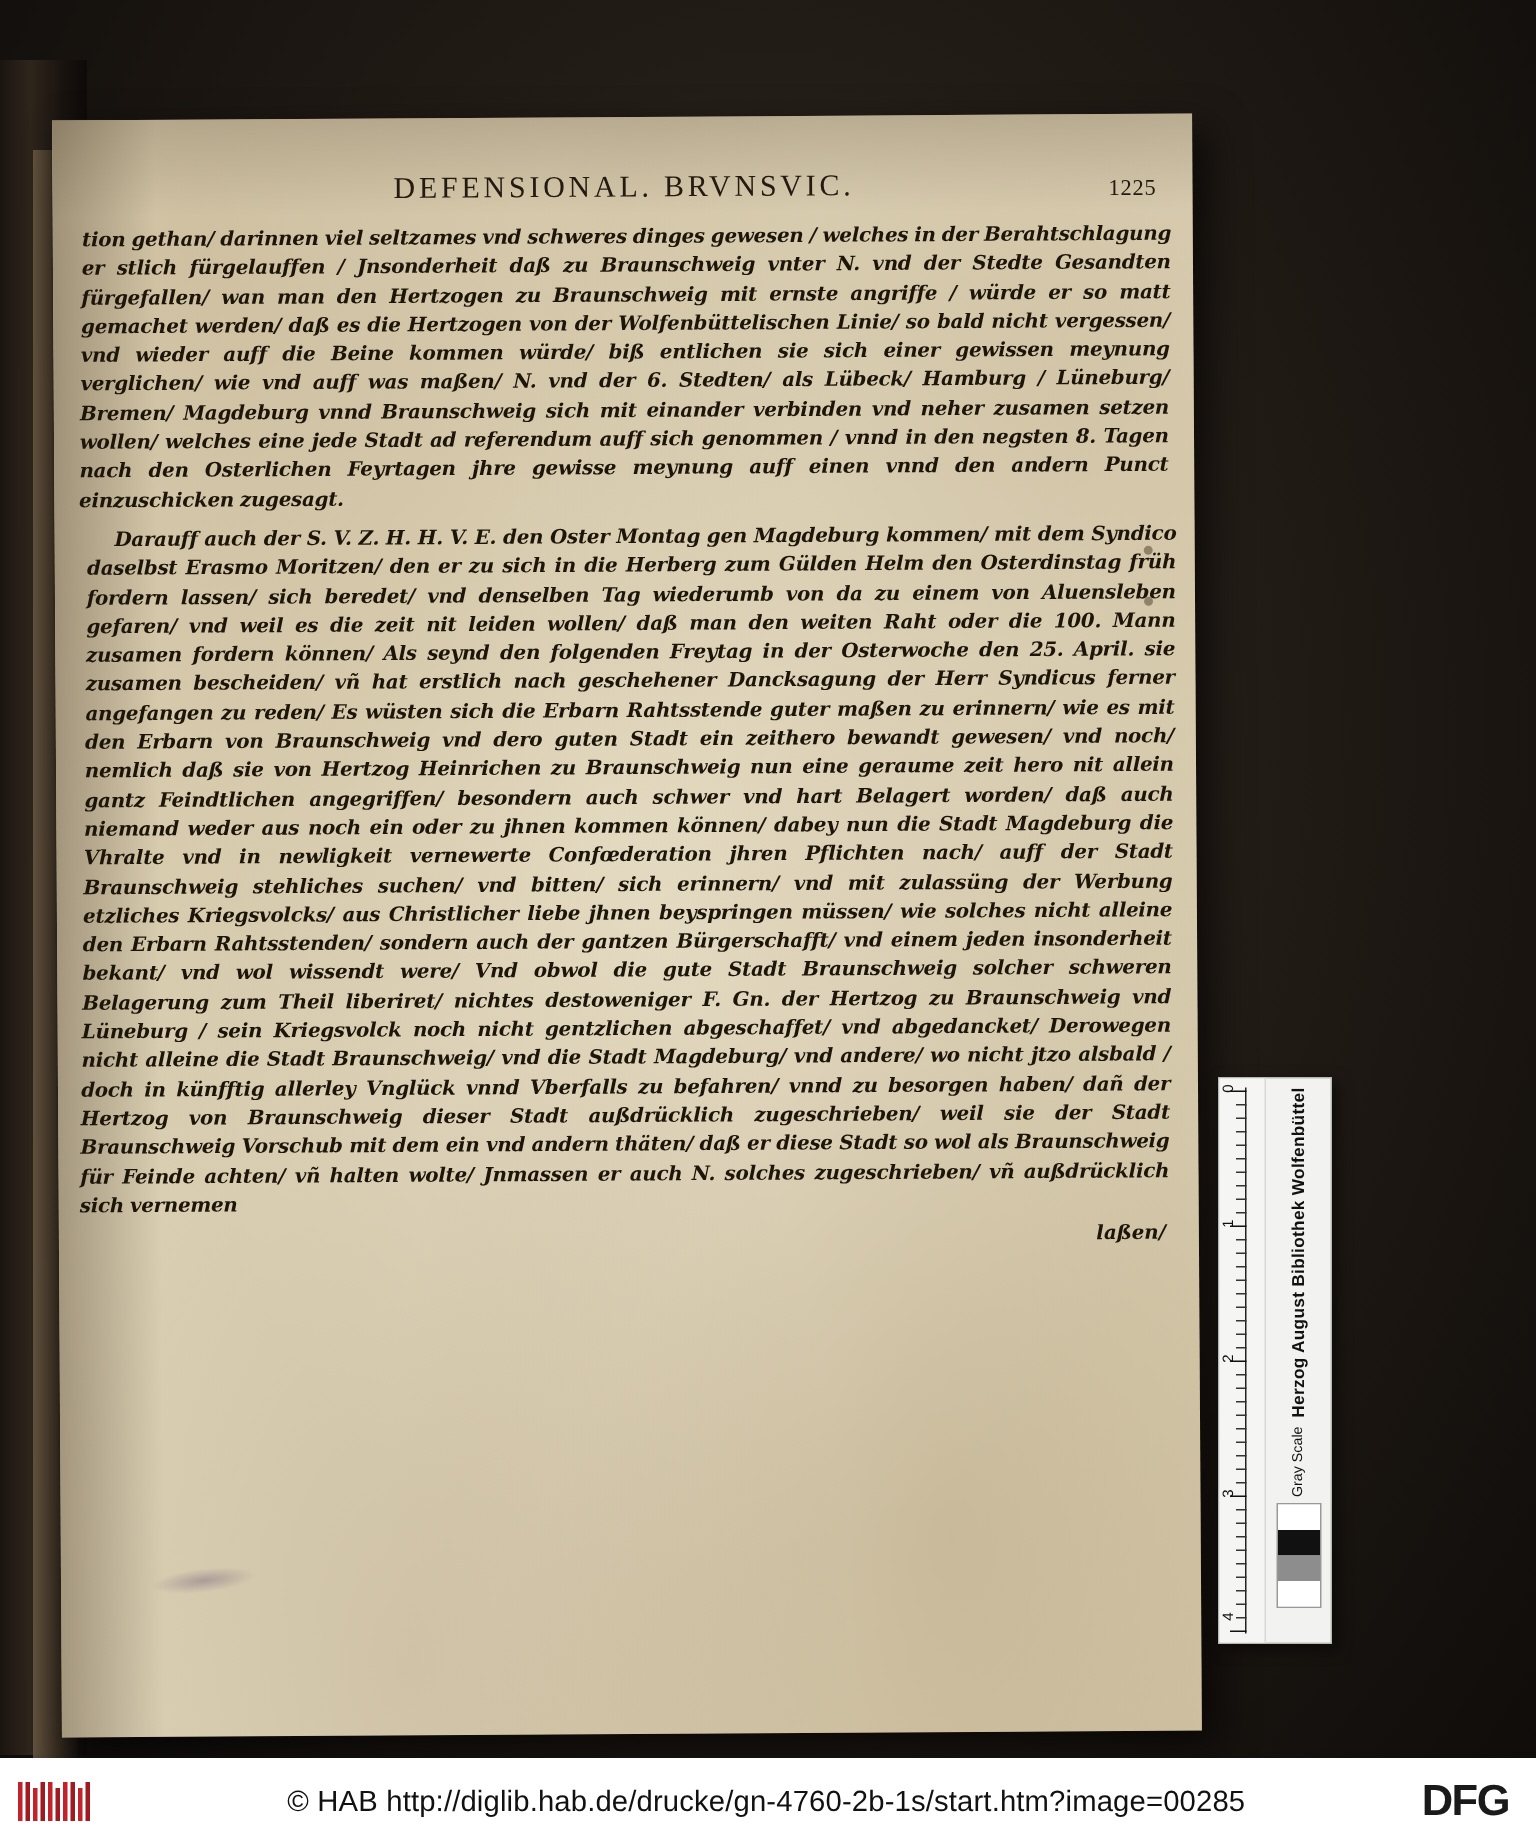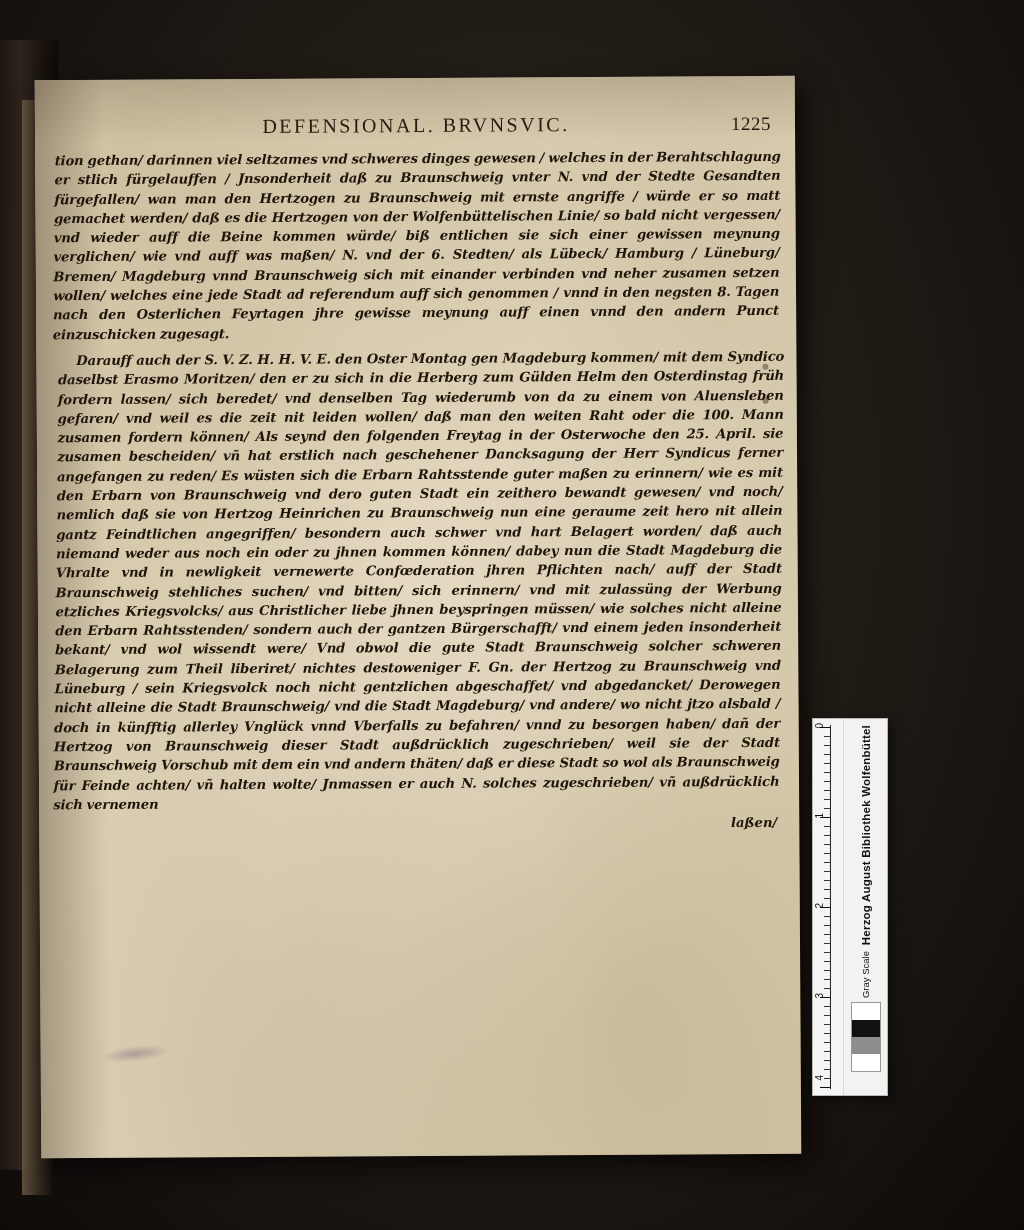--- a/index.html
+++ b/index.html
@@ -94,21 +94,21 @@
     letter-spacing: 2.5px;
     color: #241a10;
     font-variant: small-caps;
     text-transform: uppercase;
     white-space: nowrap;
   }
   .runhead-folio {
     position: absolute;
     right: 8px;
     bottom: 0;
-    font-size: 19px;
+    font-size: 15px;
     letter-spacing: .5px;
     color: #241a10;
   }
 
   
   .textblock {
     font-family: "DejaVu Serif", serif;
     font-size: 13.2px;
     line-height: 19.3px;
     color: #1d1509;
@@ -361,14 +361,30 @@
       <div class="gray-label">Gray Scale</div>
       <div class="patches">
         <span class="patch" style="background:#ffffff"></span>
         <span class="patch" style="background:#111111"></span>
         <span class="patch" style="background:#8d8d8d"></span>
         <span class="patch" style="background:#ffffff"></span>
       </div>
     </div>
   </div>
 
+  <div class="creditbar">
+    <div class="barcode">
+      <i></i>
+        <i></i>
+        <i></i>
+        <i></i>
+        <i></i>
+        <i></i>
+        <i></i>
+        <i></i>
+        <i></i>
+        <i></i>
+    </div>
+    <div class="credit-text">© HAB http://diglib.hab.de/drucke/gn-4760-2b-1s/start.htm?image=00285</div>
+    <div class="dfg">DFG</div>
+  </div>
 
 </div>
 
 </body></html>

